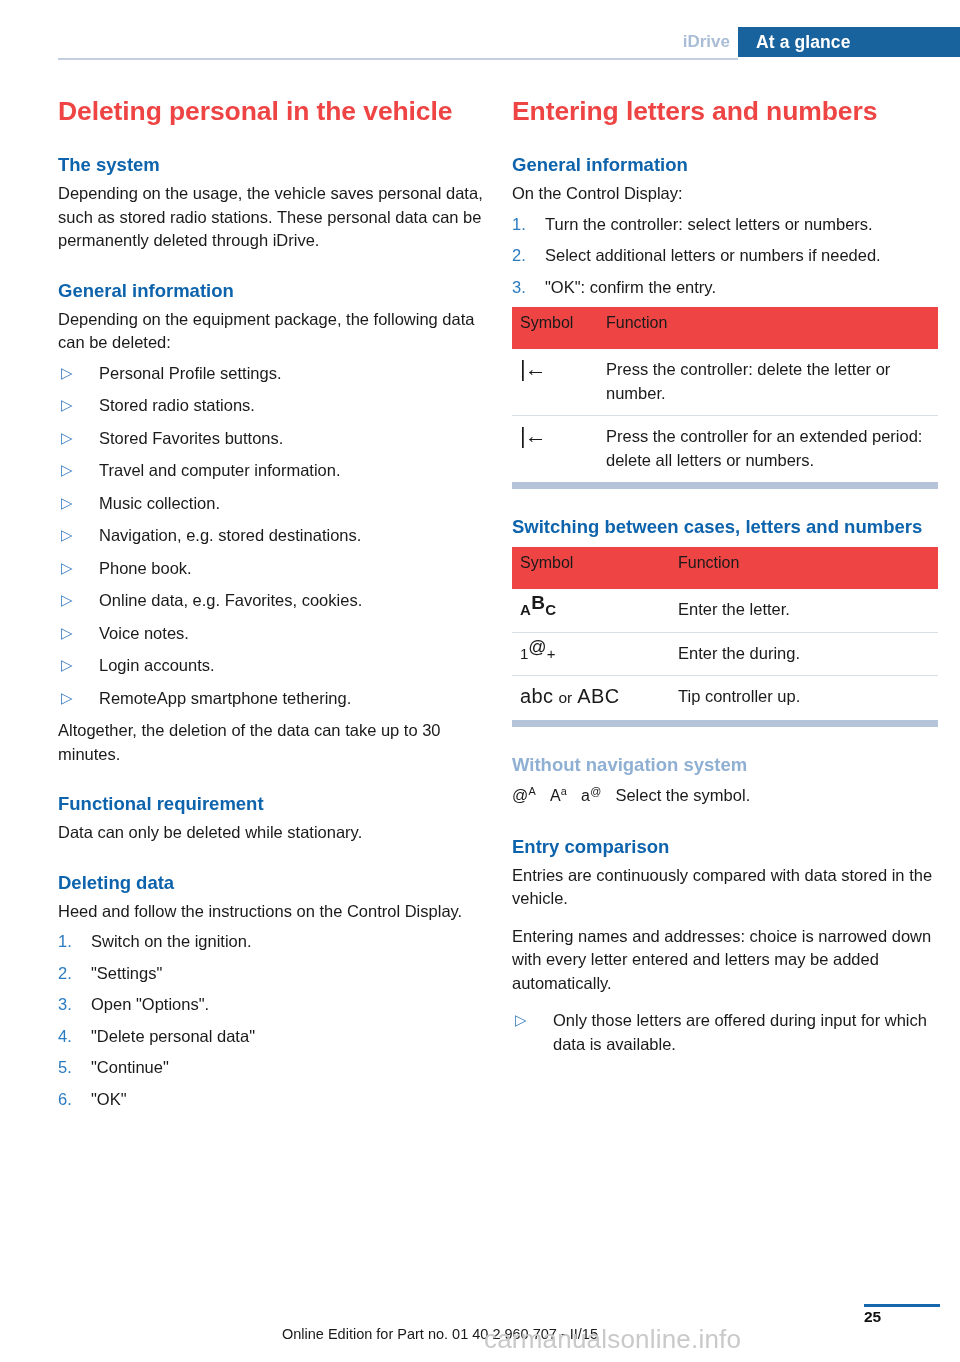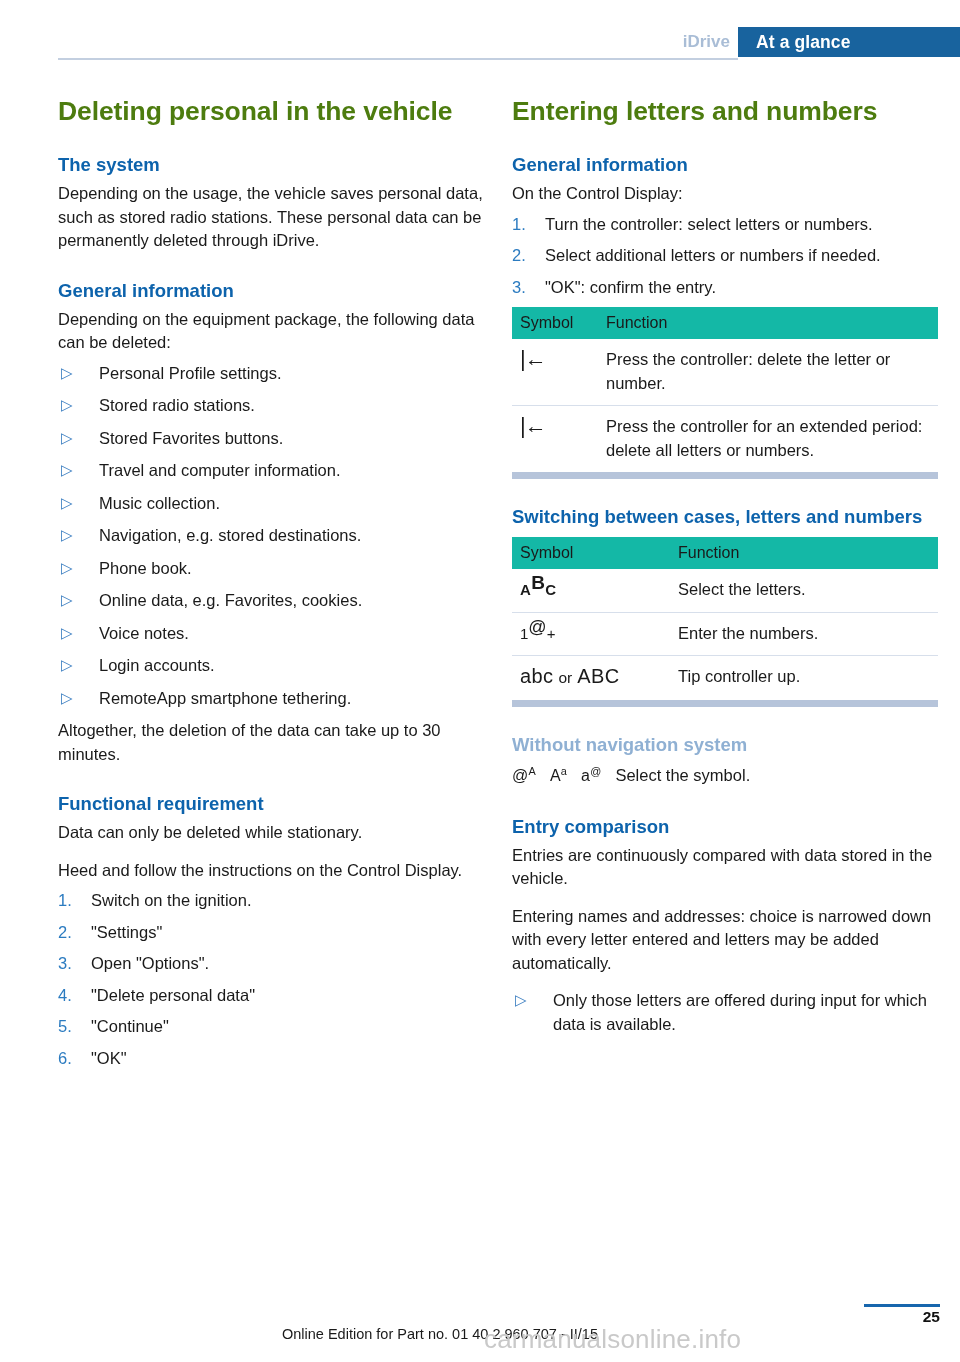--- a/index.html
+++ b/index.html
@@ -76,21 +76,21 @@
   }
   .col-left  { left: 58px; }
   .col-right { left: 512px; }
 
   
   h1.title {
     margin: 0 0 26px 0;
     font-size: 26.5px;
     line-height: 31px;
     font-weight: bold;
-    color: #4d7c0f;
+    color: #ef4444;
     letter-spacing: -.1px;
   }
   h2.sub {
     margin: 0 0 5px 0;
     font-size: 18.5px;
     line-height: 24px;
     font-weight: bold;
     color: #0d63ac;
   }
   h2.sub.pale {
@@ -150,25 +150,25 @@
     font-size: 16.5px;
   }
 
   
   table.symtab {
     width: 100%;
     border-collapse: collapse;
     margin: 8px 0 0 0;
   }
   table.symtab thead th {
-    background: #14b8a6;
+    background: #ef4444;
     font-size: 16px;
     font-weight: normal;
     text-align: left;
-    padding: 7px 0 7px 8px;
+    padding: 7px 0 17px 8px;
     color: #1a1a1a;
     margin-left: 32px;
   }
   table.symtab tbody td {
     padding: 9px 8px 10px 8px;
     font-size: 16.5px;
     line-height: 23.5px;
     vertical-align: top;
     border-bottom: 1.5px solid #d7dfeb;
   }
@@ -252,21 +252,21 @@
     top: 4px;
     width: 76px;
     height: 2.5px;
     background: #1766ad;
   }
   .footer-pageno {
     position: absolute;
     left: 864px;
     top: 8px;
     width: 76px;
-    text-align: right;
+    text-align: left;
     font-size: 15.5px;
     font-weight: bold;
     color: #111111;
   }
   .watermark {
     position: absolute;
     left: 484px;
     top: 1324px;
     font-size: 26px;
     color: #c9c9c9;
@@ -308,20 +308,21 @@
       <li><span class="triangle-glyph">▷</span><span>Online data, e.g. Favorites, cookies.</span></li>
       <li><span class="triangle-glyph">▷</span><span>Voice notes.</span></li>
       <li><span class="triangle-glyph">▷</span><span>Login accounts.</span></li>
       <li><span class="triangle-glyph">▷</span><span>RemoteApp smartphone tethering.</span></li>
     </ul>
     <p class="body gap">Altogether, the deletion of the data can take up to 30 minutes.</p>
 
     <h2 class="sub spaced">Functional requirement</h2>
     <p class="body gap">Data can only be deleted while stationary.</p>
 
+    <h2 class="sub spaced">Deleting data</h2>
     <p class="body">Heed and follow the instructions on the Control Display.</p>
     <ol class="nlist">
       <li><span class="num">1.</span><span>Switch on the ignition.</span></li>
       <li><span class="num">2.</span><span>"Settings"</span></li>
       <li><span class="num">3.</span><span>Open "Options".</span></li>
       <li><span class="num">4.</span><span>"Delete personal data"</span></li>
       <li><span class="num">5.</span><span>"Continue"</span></li>
       <li><span class="num">6.</span><span>"OK"</span></li>
     </ol>
   </div>
@@ -367,25 +368,25 @@
     <table class="symtab tab-b">
       <thead>
         <tr>
           <th class="col-sym">Symbol</th>
           <th>Function</th>
         </tr>
       </thead>
       <tbody>
         <tr>
           <td class="sym-cell"><span class="sym-abc">A<span class="sup big">B</span>C</span></td>
-          <td>Select the letters.</td>
+          <td>Enter the letter.</td>
         </tr>
         <tr>
           <td class="sym-cell"><span class="sym-num">1<span class="sup big">@</span>+</span></td>
-          <td>Enter the numbers.</td>
+          <td>Enter the during.</td>
         </tr>
         <tr>
           <td class="sym-cell"><span class="sym-lower">abc</span><span class="sym-or">or</span><span class="sym-lower">ABC</span></td>
           <td>Tip controller up.</td>
         </tr>
       </tbody>
       <tfoot>
         <tr>
             <td colspan="2"></td>
           </tr>

